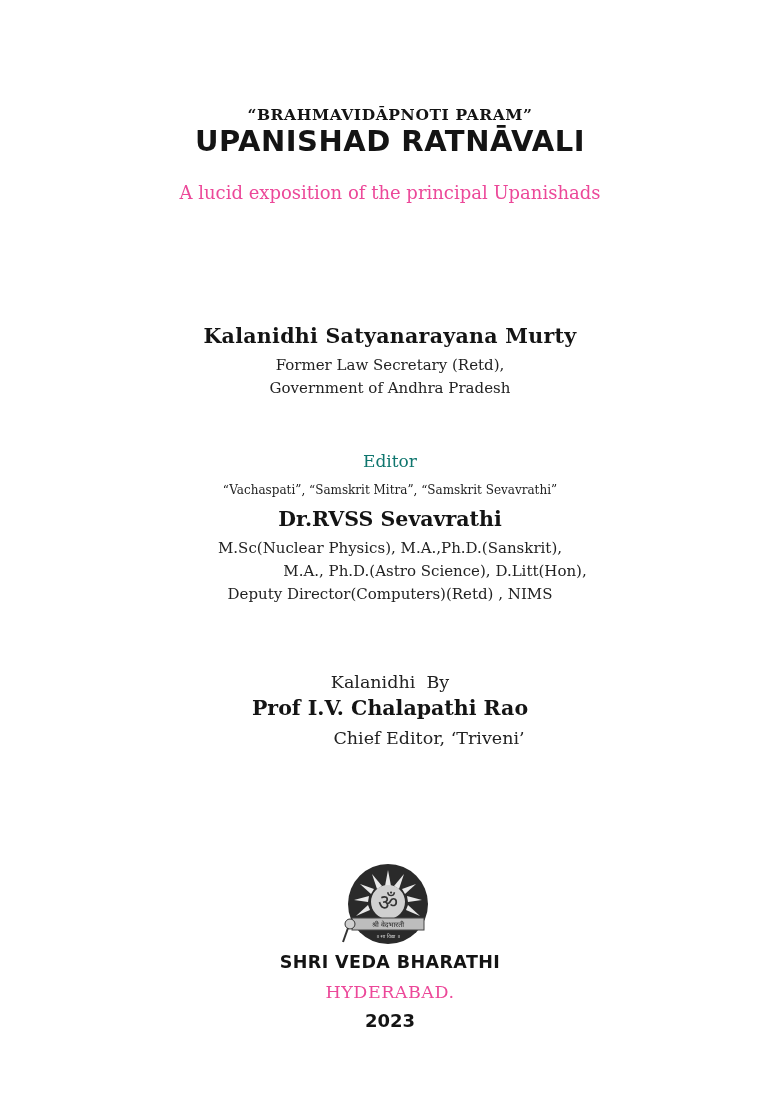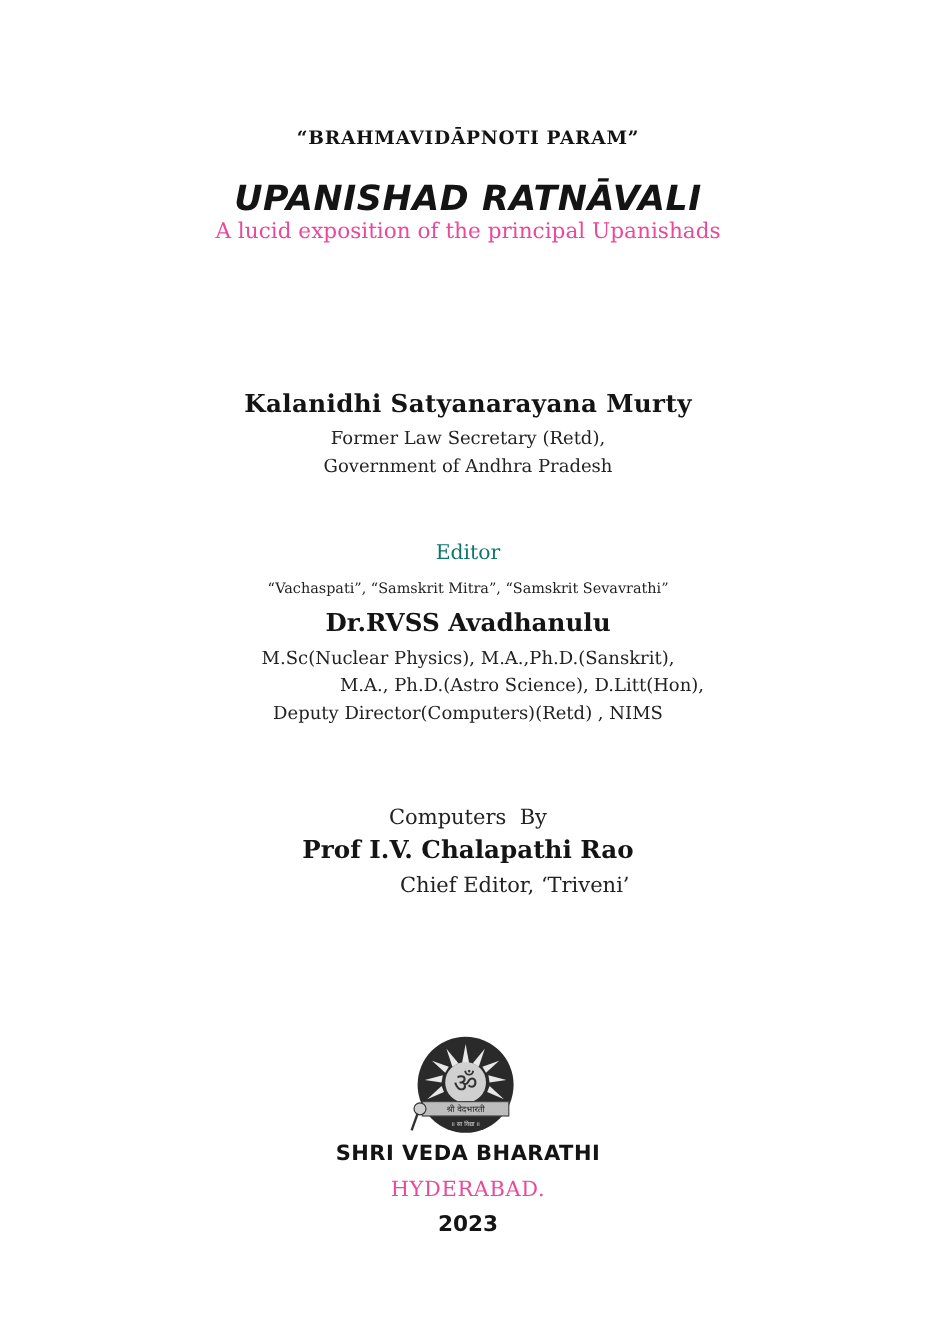--- a/index.html
+++ b/index.html
@@ -18,21 +18,21 @@
     .line {
       position: absolute;
       left: 0;
       width: 780px;
       text-align: center;
       white-space: nowrap;
       line-height: 1;
     }
 
     #tagline { top: 107px; font-size: 15.5px; letter-spacing: 0.6px; font-weight: bold; }
-    #title { top: 151px; font-size: 29px; font-weight: bold; letter-spacing: 0.5px; font-family: "DejaVu Sans", "Liberation Sans", sans-serif; font-style: italic; }
+    #title { top: 127px; font-size: 29px; font-weight: bold; letter-spacing: 0.5px; font-family: "DejaVu Sans", "Liberation Sans", sans-serif; }
     #subtitle { top: 184px; font-size: 18px; color: #ec4899; }
 
     #author-name { top: 326px; font-size: 20.5px; font-weight: bold; letter-spacing: 0.3px; }
     #author-line1 { top: 358px; font-size: 15px; color: #222; }
     #author-line2 { top: 381px; font-size: 15px; color: #222; }
 
     #editor-label { top: 453px; font-size: 17px; color: #0f766e; }
     #editor-honorifics { top: 484px; font-size: 12px; color: #222; }
     #editor-name { top: 509px; font-size: 20.5px; font-weight: bold; }
     #editor-line1 { top: 541px; font-size: 15px; color: #222; }
@@ -63,26 +63,26 @@
   <div id="tagline" class="line">“BRAHMAVIDĀPNOTI PARAM”</div>
   <div id="title" class="line">UPANISHAD RATNĀVALI</div>
   <div id="subtitle" class="line">A lucid exposition of the principal Upanishads</div>
 
   <div id="author-name" class="line">Kalanidhi Satyanarayana Murty</div>
   <div id="author-line1" class="line">Former Law Secretary (Retd),</div>
   <div id="author-line2" class="line">Government of Andhra Pradesh</div>
 
   <div id="editor-label" class="line">Editor</div>
   <div id="editor-honorifics" class="line">“Vachaspati”, “Samskrit Mitra”, “Samskrit Sevavrathi”</div>
-  <div id="editor-name" class="line">Dr.RVSS Avadhanulu</div>
+  <div id="editor-name" class="line">Dr.RVSS Sevavrathi</div>
   <div id="editor-line1" class="line">M.Sc(Nuclear Physics), M.A.,Ph.D.(Sanskrit),</div>
   <div id="editor-line2" class="line">M.A., Ph.D.(Astro Science), D.Litt(Hon),</div>
   <div id="editor-line3" class="line">Deputy Director(Computers)(Retd) , NIMS</div>
 
-  <div id="foreword-label" class="line" style="white-space: pre;">Computers  By</div>
+  <div id="foreword-label" class="line" style="white-space: pre;">Kalanidhi  By</div>
   <div id="foreword-name" class="line">Prof I.V. Chalapathi Rao</div>
   <div id="foreword-role" class="line">Chief Editor, ‘Triveni’</div>
 
   <div id="logo">
     <svg width="96" height="84" viewBox="0 0 96 84">
       <circle cx="50" cy="42" r="40" fill="#2a2a2a"></circle>
       <g fill="#e8e8e8">
         <polygon points="50,8 53,24 47,24"></polygon>
         <polygon points="66,12 61,27 56,24"></polygon>
         <polygon points="34,12 44,24 39,27"></polygon>

